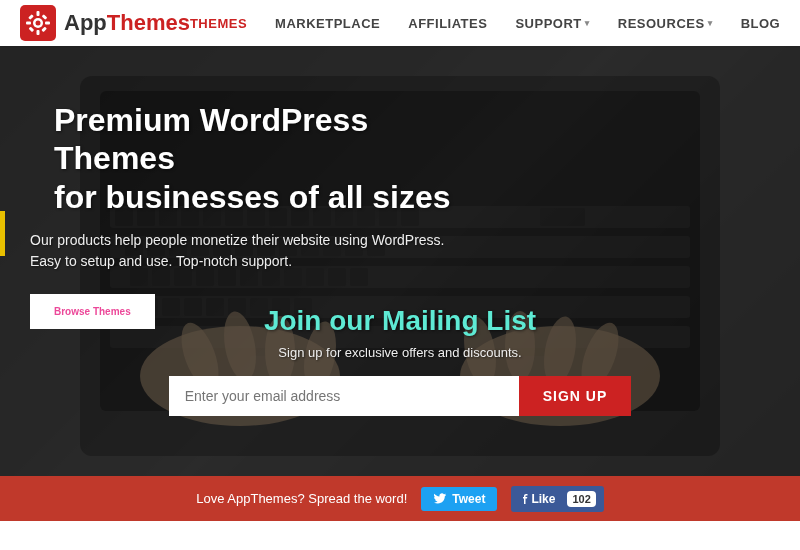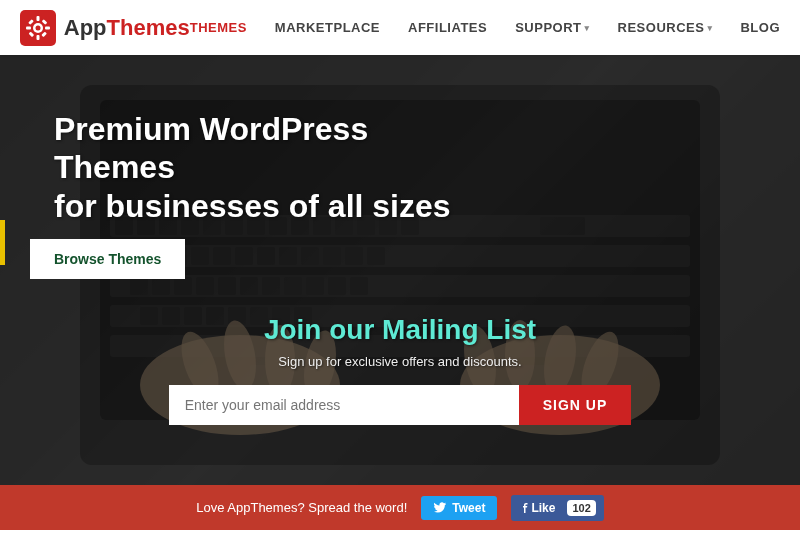--- a/index.html
+++ b/index.html
@@ -1,25 +1,25 @@
 <!DOCTYPE html>
 <html><head>
   <meta charset="utf-8">
   <style>
     * { margin: 0; padding: 0; box-sizing: border-box; }
     body { width: 800px; height: 550px; font-family: Arial, sans-serif; overflow: hidden; position: relative; }
 
     
     #header {
       background: #fff;
-      height: 55px;
+      height: 46px;
       display: flex;
       align-items: center;
       padding: 0 20px;
-      justify-content: flex-end;
+      justify-content: space-between;
       position: relative;
       z-index: 10;
       box-shadow: 0 1px 3px rgba(0,0,0,0.1);
     }
     #logo {
       display: flex;
       align-items: center;
       gap: 8px;
     }
     #logo-icon {
@@ -95,24 +95,24 @@
     }
     #hero-subtitle {
       font-size: 14px;
       color: #eee;
       line-height: 1.5;
       margin-bottom: 22px;
       text-shadow: 1px 1px 2px rgba(0,0,0,0.5);
     }
     #browse-btn {
       background: #fff;
-      color: #14532d;
+      color: #ec4899;
       border: 2px solid #fff;
       padding: 10px 22px;
-      font-size: 14px;
+      font-size: 10px;
       font-weight: bold;
       cursor: pointer;
       text-transform: none;
       letter-spacing: 0;
     }
 
     
     #hero-accent {
       position: absolute;
       left: 0;
@@ -351,20 +351,24 @@
     </svg>
   </div>
   <div id="hero-overlay"></div>
 
   <div id="hero-accent"></div>
 
   <div id="hero-content">
     <h1 id="hero-title">
       Premium WordPress Themes<br>for businesses of all sizes
     </h1>
+    <p id="hero-subtitle">
+      Our products help people monetize their website using WordPress.<br>
+      Easy to setup and use. Top-notch support.
+    </p>
     <button id="browse-btn">Browse Themes</button>
   </div>
 
   <div id="mailing-section">
     <h2 id="mailing-title">Join our Mailing List</h2>
     <p id="mailing-subtitle">Sign up for exclusive offers and discounts.</p>
     <div id="mailing-form">
       <input id="email-input" type="email" placeholder="Enter your email address" style="">
       <button id="signup-btn">SIGN UP</button>
     </div>

